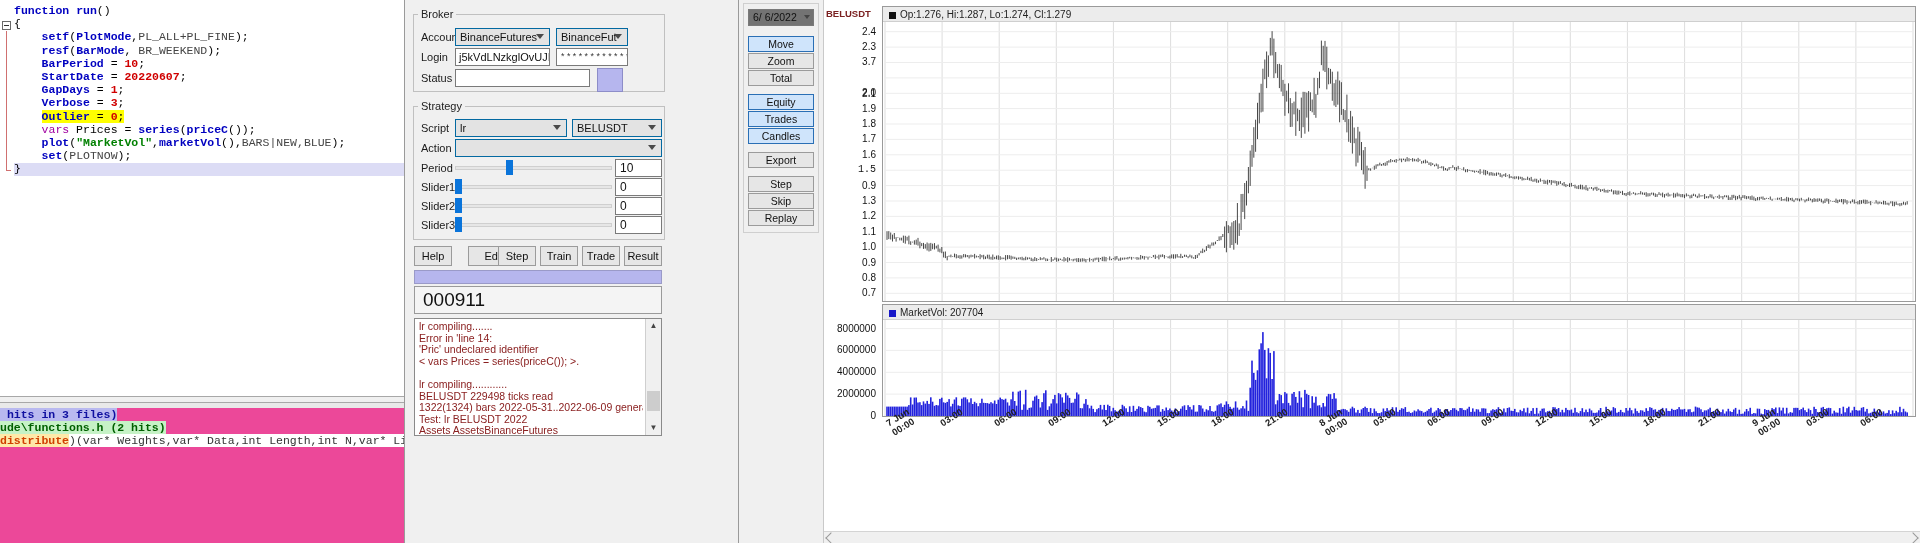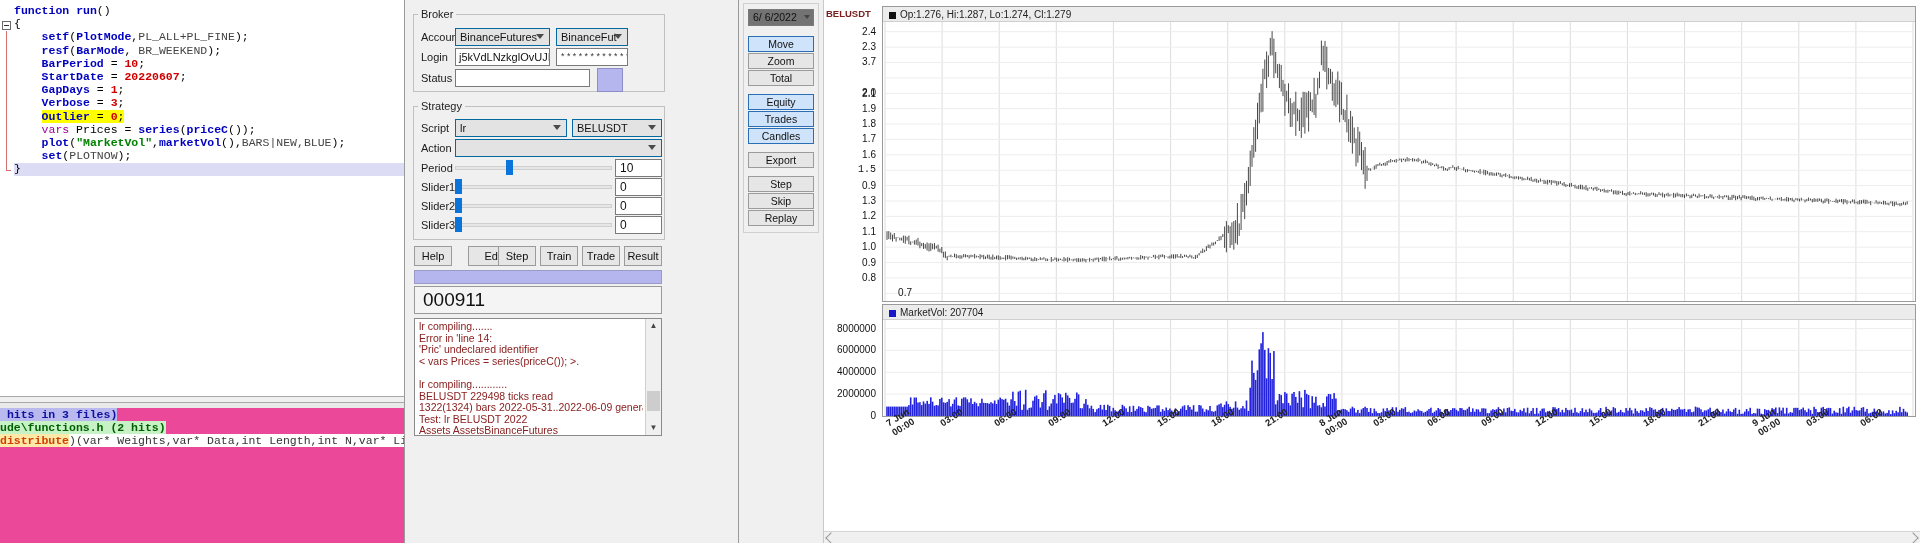--- a/index.html
+++ b/index.html
@@ -879,21 +879,21 @@
           <div class="ytick" style="width: 52px; left: 0px; top: 138.417px;">1.7</div>
           <div class="ytick" style="width: 52px; left: 0px; top: 153.806px;">1.6</div>
           <div class="ytick" style="width: 52px; left: 0px; top: 169.194px; font-family: Liberation Mono, monospace;">1.5</div>
           <div class="ytick" style="width: 52px; left: 0px; top: 184.583px;">0.9</div>
           <div class="ytick" style="width: 52px; left: 0px; top: 199.972px;">1.3</div>
           <div class="ytick" style="width: 52px; left: 0px; top: 215.361px;">1.2</div>
           <div class="ytick" style="width: 52px; left: 0px; top: 230.75px;">1.1</div>
           <div class="ytick" style="width: 52px; left: 0px; top: 246.139px;">1.0</div>
           <div class="ytick" style="width: 52px; left: 0px; top: 261.528px;">0.9</div>
           <div class="ytick" style="width: 52px; left: 0px; top: 276.917px;">0.8</div>
-          <div class="ytick" style="width: 52px; left: 0px; top: 292.306px; padding-left: 36px;">0.7</div>
+          <div class="ytick" style="width: 52px; left: 0px; top: 292.306px;">0.7</div>
         </div>
 
       <div class="plot" id="vol-plot" style="left:58px;top:304px;right:4px;height:113px">
         <div class="legend">
           <span class="lgsq" id="sq2" style="background: rgb(24, 24, 200);"></span><span>MarketVol: 207704</span>
         </div>
         <svg id="vol-svg" width="100%" height="100%" style="position:absolute;left:0;top:0">
             <line x1="2.0" y1="15" x2="2.0" y2="111" stroke="#dddddd" stroke-width="1"></line>
             <line x1="59.1" y1="15" x2="59.1" y2="111" stroke="#dddddd" stroke-width="1"></line>
             <line x1="116.2" y1="15" x2="116.2" y2="111" stroke="#dddddd" stroke-width="1"></line>

